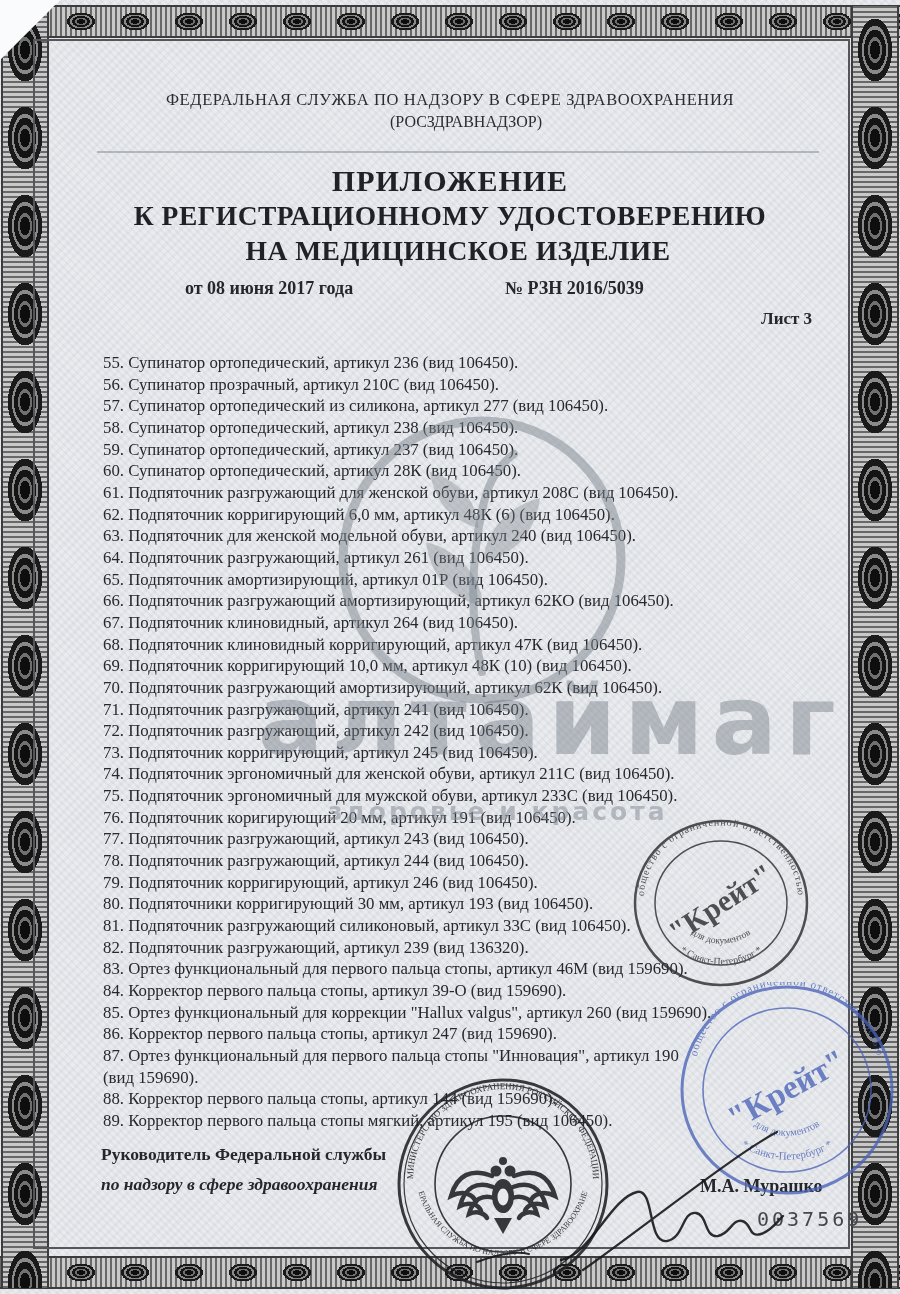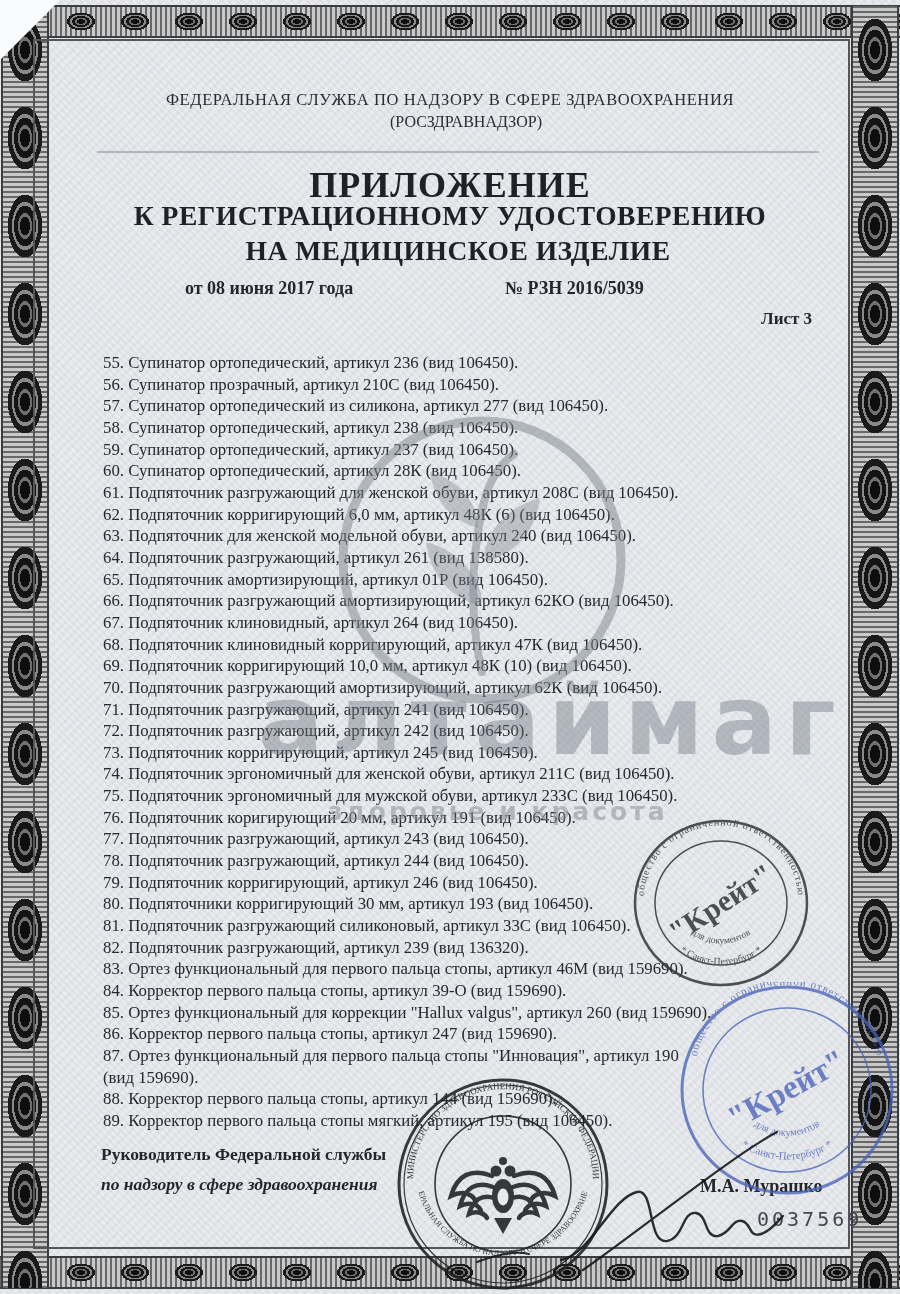--- a/index.html
+++ b/index.html
@@ -28,21 +28,21 @@
   .corner-cut{position:absolute;left:0;top:0;width:130px;height:130px;z-index:2;
     background:linear-gradient(135deg,#fafbfc 0 42px,rgba(0,0,0,0) 43px);}
   .frame{position:absolute;left:33px;top:39px;right:50px;bottom:45px;z-index:2;
     border:2px solid #55565a;}
   
   .abs{position:absolute;z-index:3;}
   .center{left:0;right:0;text-align:center;}
   .agency1{top:90px;font-size:16.5px;letter-spacing:.6px;color:#2a2c31;}
   .agency2{top:113px;font-size:16px;color:#2a2c31;padding-left:32px;}
   .rule{left:97px;top:151px;width:722px;border-top:2px solid #969ca4;opacity:.65;}
-  .t1{top:164px;font-size:36px;font-weight:bold;letter-spacing:1px;color:#1f2126;}
+  .t1{top:164px;font-size:30px;font-weight:bold;letter-spacing:1px;color:#1f2126;}
   .t2{top:200px;font-size:27.5px;font-weight:bold;letter-spacing:.5px;color:#1f2126;}
   .t3{top:235px;font-size:27.5px;font-weight:bold;letter-spacing:.5px;color:#1f2126;padding-left:16px;}
   .date{left:185px;top:278px;font-size:18px;font-weight:bold;}
   .regnum{left:505px;top:278px;font-size:18px;font-weight:bold;}
   .sheet{left:761px;top:309px;font-size:17px;font-weight:bold;}
   .list{left:103px;top:352px;width:702px;font-size:16.8px;line-height:21.65px;color:#26282d;}
   .list .item{white-space:pre-wrap;}
   .signer1{left:101px;top:1144px;font-size:17.5px;font-weight:bold;}
   .signer2{left:101px;top:1174px;font-size:17.5px;font-weight:bold;font-style:italic;}
   .signer-name{left:700px;top:1176px;font-size:18px;font-weight:bold;}
@@ -84,21 +84,21 @@
   <div class="abs list">
       <div class="item">55. Супинатор ортопедический, артикул 236 (вид 106450).</div>
       <div class="item">56. Супинатор прозрачный, артикул 210С (вид 106450).</div>
       <div class="item">57. Супинатор ортопедический из силикона, артикул 277 (вид 106450).</div>
       <div class="item">58. Супинатор ортопедический, артикул 238 (вид 106450).</div>
       <div class="item">59. Супинатор ортопедический, артикул 237 (вид 106450).</div>
       <div class="item">60. Супинатор ортопедический, артикул 28К (вид 106450).</div>
       <div class="item">61. Подпяточник разгружающий для женской обуви, артикул 208С (вид 106450).</div>
       <div class="item">62. Подпяточник корригирующий 6,0 мм, артикул 48К (6) (вид 106450).</div>
       <div class="item">63. Подпяточник для женской модельной обуви, артикул 240 (вид 106450).</div>
-      <div class="item">64. Подпяточник разгружающий, артикул 261 (вид 138580).</div>
+      <div class="item">64. Подпяточник разгружающий, артикул 261 (вид 106450).</div>
       <div class="item">65. Подпяточник амортизирующий, артикул 01Р (вид 106450).</div>
       <div class="item">66. Подпяточник разгружающий амортизирующий, артикул 62КО (вид 106450).</div>
       <div class="item">67. Подпяточник клиновидный, артикул 264 (вид 106450).</div>
       <div class="item">68. Подпяточник клиновидный корригирующий, артикул 47К (вид 106450).</div>
       <div class="item">69. Подпяточник корригирующий 10,0 мм, артикул 48К (10) (вид 106450).</div>
       <div class="item">70. Подпяточник разгружающий амортизирующий, артикул 62К (вид 106450).</div>
       <div class="item">71. Подпяточник разгружающий, артикул 241 (вид 106450).</div>
       <div class="item">72. Подпяточник разгружающий, артикул 242 (вид 106450).</div>
       <div class="item">73. Подпяточник корригирующий, артикул 245 (вид 106450).</div>
       <div class="item">74. Подпяточник эргономичный для женской обуви, артикул 211С (вид 106450).</div>

